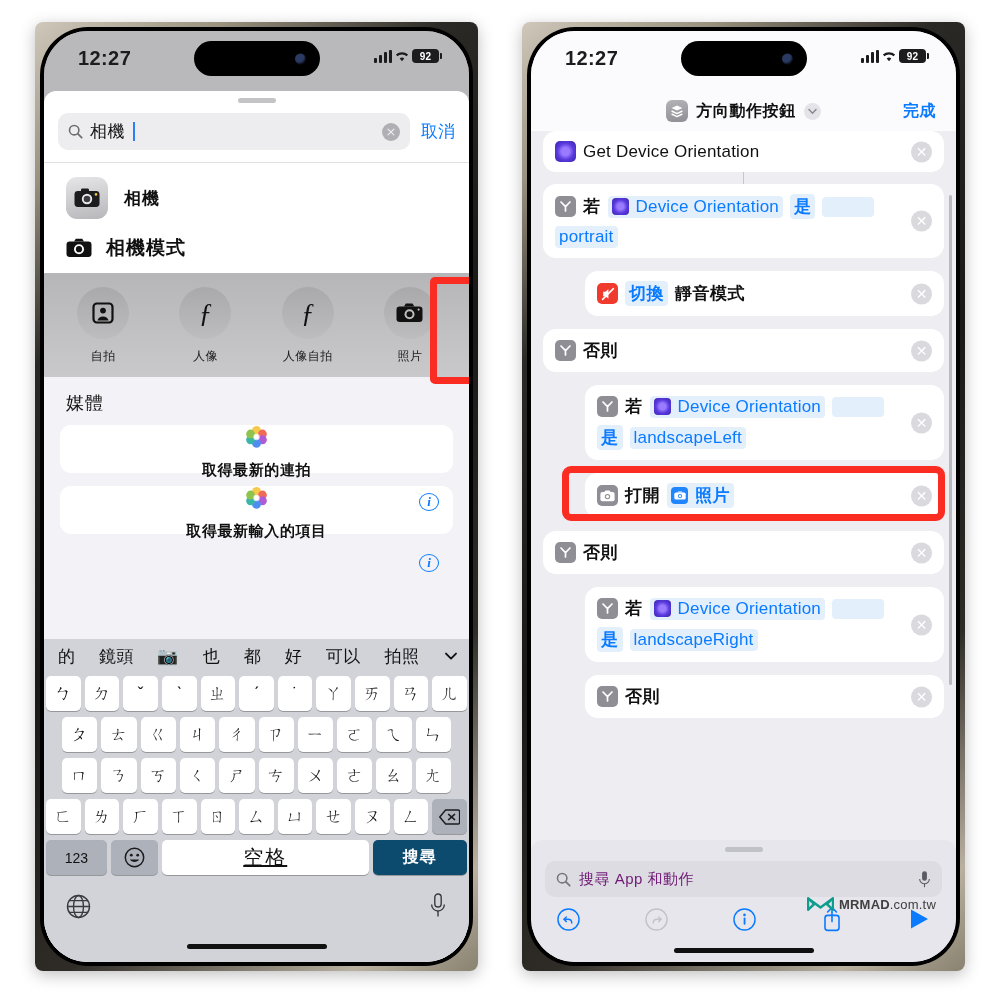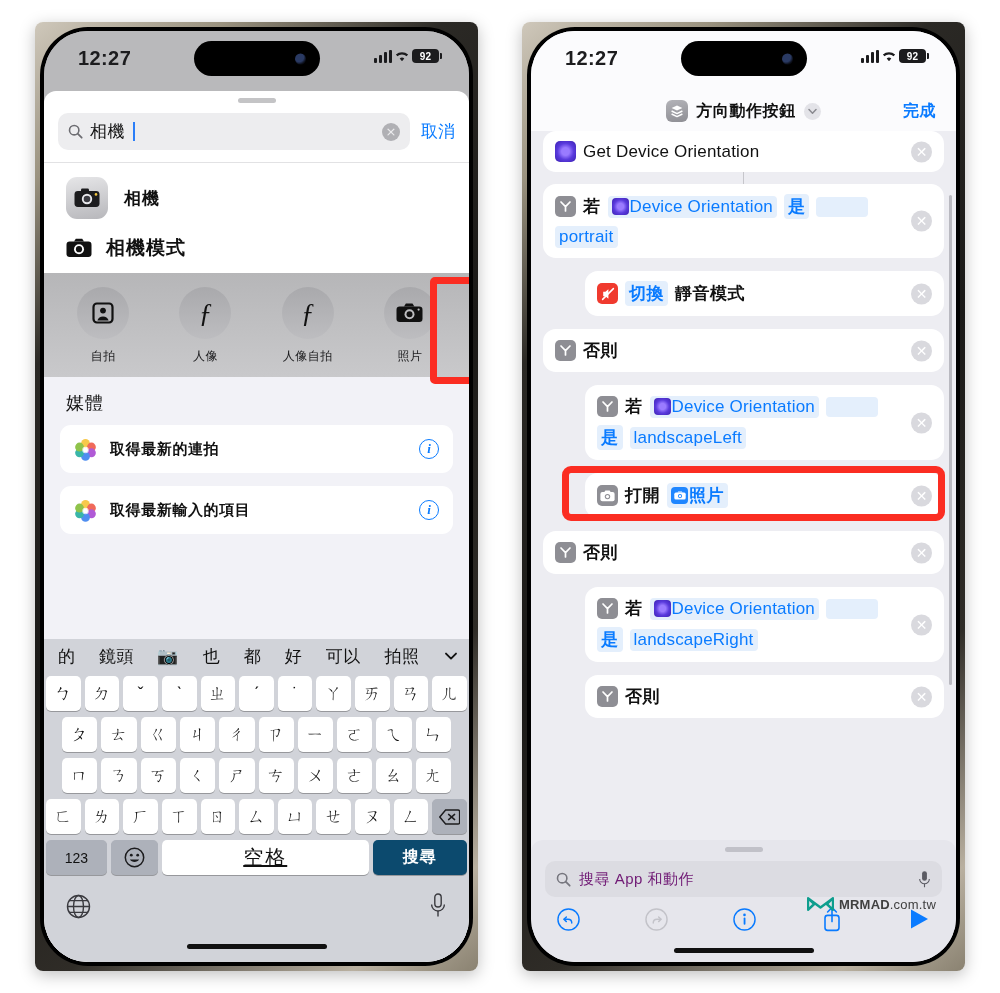--- a/index.html
+++ b/index.html
@@ -120,21 +120,21 @@
   .mode .cap { font-size:12px; color:#1c1c1e; letter-spacing:.5px; }
   .redbox-mode {
     position:absolute; left:386px; top:4px; width:82px; height:107px;
     border:7px solid #fb2d22; border-radius:5px; pointer-events:none;
   }
 
   .media-wrap { background:#f2f2f7; flex:1; padding:14px 16px 0 16px; }
   .media-title { font-size:18px; font-weight:400; color:#111; letter-spacing:1px; margin:0 6px 10px 6px; }
   .media-row {
     height:48px; background:#fff; border-radius:11px;
-    display:flex; align-items:center; gap:13px; padding:0 14px; margin-bottom:13px;
+    display:flex; align-items:center; gap:13px; padding:0 14px; margin-bottom:13px;flex-direction:column;
   }
   .media-row .label { font-size:15px; font-weight:700; color:#111; letter-spacing:.6px; }
   .photos-icon { width:23px;height:23px; flex:0 0 auto;}
   .info-i {
     margin-left:auto; width:20px;height:20px;border-radius:50%;
     border:1.6px solid #0a7bff; color:#0a7bff; font-size:13px;
     font-family:"Liberation Serif",serif; font-style:italic; font-weight:700;
     display:flex;align-items:center;justify-content:center;
   }
 
@@ -197,21 +197,21 @@
   .ic-if { background:#8e8e94; display:flex;align-items:center;justify-content:center; }
   .ic-mute { background:#f03a2e; display:flex;align-items:center;justify-content:center; }
   .ic-cam  { background:#8e8e94; display:flex;align-items:center;justify-content:center; }
   .t-black { font-size:17px; font-weight:700; color:#111; letter-spacing:.5px; }
   .t-en    { font-size:17px; color:#111; letter-spacing:.2px; }
   .tok {
     font-size:17px; color:#0a7bff; background:#e4effc;
     border-radius:4px; padding:1px 4px; letter-spacing:.2px; display:inline-block;
   }
   .tok.b { font-weight:700; letter-spacing:.5px; }
-  .tok.with-icon { display:inline-flex; align-items:center; gap:1px; }
+  .tok.with-icon { display:inline-flex; align-items:center; gap:7px; }
   .tok-icon { width:17px;height:17px;border-radius:4px; flex:0 0 auto;}
   .tok-blank { display:inline-block; width:52px; height:20px; background:#e4effc; border-radius:4px; }
   .xbtn {
     position:absolute; right:12px; top:50%; transform:translateY(-50%);
     width:21px;height:21px;border-radius:50%;background:#d9d9de;
     color:#fff; font-size:14px; line-height:21px; text-align:center;
     font-family:"DejaVu Sans",sans-serif;
   }
   .connector { width:1.5px; height:12px; background:#c6c6cb; margin:0 auto; }
   .gap { height:13px; }

